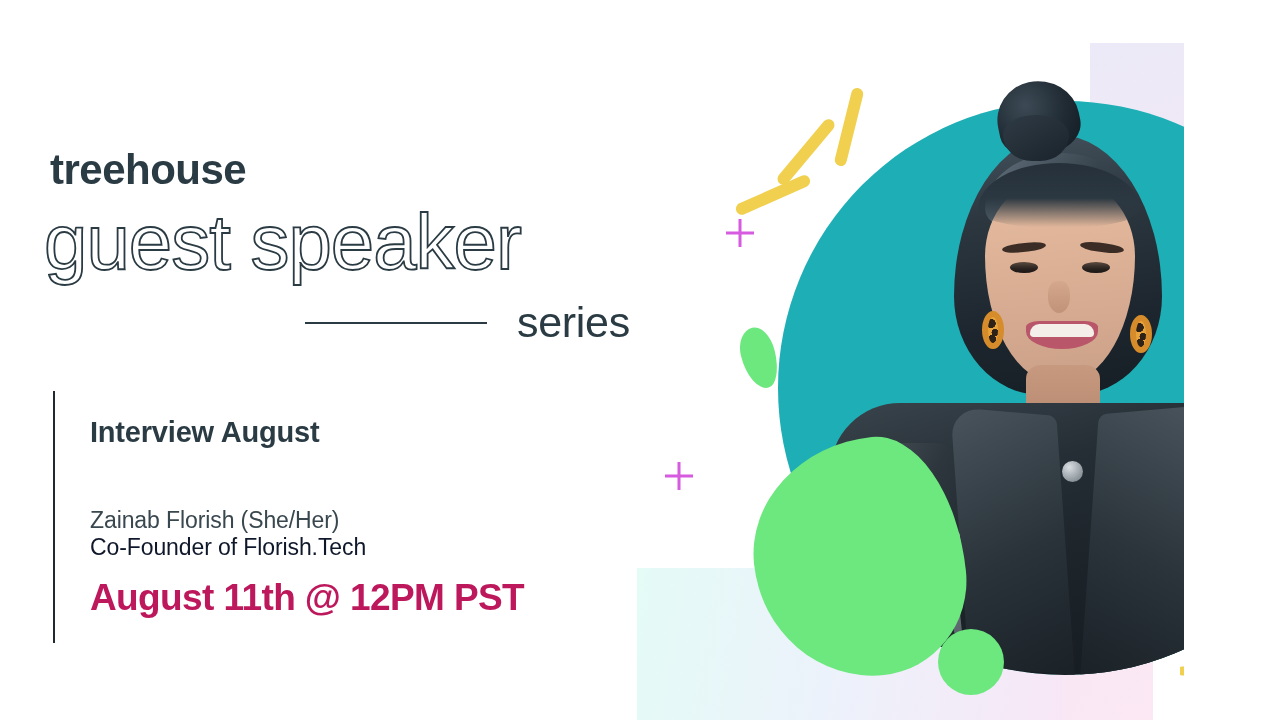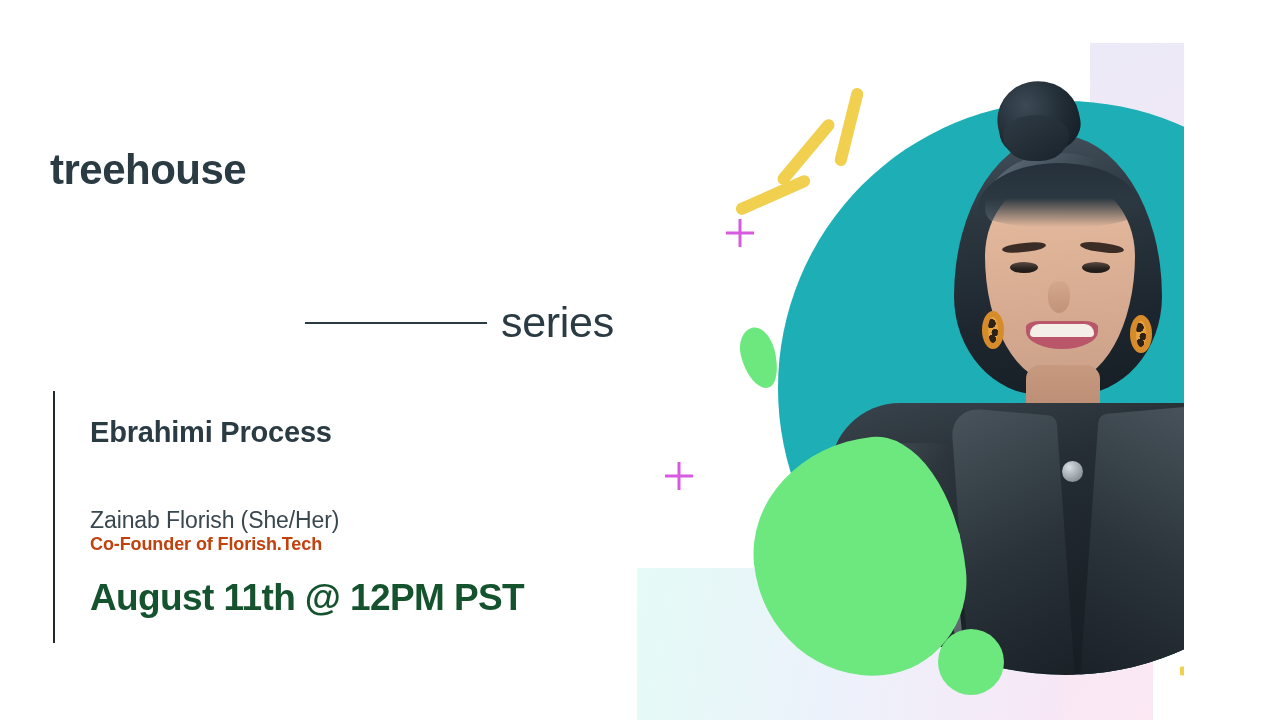--- a/index.html
+++ b/index.html
@@ -224,21 +224,21 @@
     position:absolute; left:44px; top:160px;
     font-size:78px; font-weight:400; letter-spacing:-1px;
     line-height:1;
     color:transparent;
     -webkit-text-stroke:1.8px #2A3B44;
     text-stroke:1.8px #2A3B44;
     white-space:nowrap;
   }
   .series-row{
     position:absolute; left:305px; top:258px;
-    display:flex; align-items:center; gap:14px;
+    display:flex; align-items:center; gap:30px;
   }
   .series-rule{
     width:182px; height:2px; background:#2A3B44; display:block;
   }
   .series-word{
     font-size:43px; font-weight:400; color:#2A3B44; letter-spacing:-0.3px; line-height:1;
   }
 
   .vrule{
     position:absolute; left:53px; top:348px; width:2px; height:252px;
@@ -250,26 +250,26 @@
     font-size:29px; font-weight:700; color:#2A3B44; line-height:1.33;
     letter-spacing:-0.2px;
   }
   .speaker-name{
     position:absolute; left:90px; top:462px;
     font-size:23px; font-weight:400; color:#39474f; line-height:1.36;
     letter-spacing:-0.1px;
   }
   .speaker-role{
     position:absolute; left:90px; top:489px;
-    font-size:18px; font-weight:700; color:#c2410c; line-height:1.36;
+    font-size:23px; font-weight:400; color:#0f172a; line-height:1.36;
     letter-spacing:-0.1px;
   }
   .datetime{
     position:absolute; left:90px; top:534px;
-    font-size:37px; font-weight:700; color:#14532d; letter-spacing:-0.6px; line-height:1.15;
+    font-size:37px; font-weight:700; color:#be185d; letter-spacing:-0.6px; line-height:1.15;
   }
 </style>
 </head>
 <body>
 
 <div id="stage">
 
   <div class="pastel-tr"></div>
   <div class="pastel-bl"></div>
   <div class="pastel-br"></div>
@@ -323,30 +323,31 @@
 
   <svg class="squiggle" style="left:1180px; top:578px; width:100px; height:70px;" viewBox="0 0 100 70" fill="none" xmlns="http://www.w3.org/2000/svg">
     <path d="M2 50 C 16 50, 22 38, 34 26 C 46 14, 58 6, 74 4 C 86 3, 94 6, 100 9" stroke="#F0D04E" stroke-width="9" stroke-linecap="round"></path>
   </svg>
   <svg class="squiggle" style="left:1222px; top:612px; width:80px; height:60px;" viewBox="0 0 80 60" fill="none" xmlns="http://www.w3.org/2000/svg">
     <path d="M2 42 C 12 42, 18 32, 30 22 C 42 12, 54 6, 70 4 C 76 3, 80 4, 80 4" stroke="#F0D04E" stroke-width="9" stroke-linecap="round"></path>
   </svg>
 
   <div class="brandmark">treehouse</div>
 
+  <div class="headline-outline">guest speaker</div>
 
   <div class="series-row">
     <span class="series-rule"></span>
     <span class="series-word">series</span>
   </div>
 
   <div class="vrule"></div>
 
   <div class="talk-title">
-    <div>Ebrahimi Process</div>
+    <div>Interview August</div>
   </div>
 
   <div class="speaker-name">Zainab Florish (She/Her)</div>
 
   <div class="speaker-role">Co-Founder of Florish.Tech</div>
 
   <div class="datetime">August 11th @ 12PM PST</div>
 
 </div>
 

